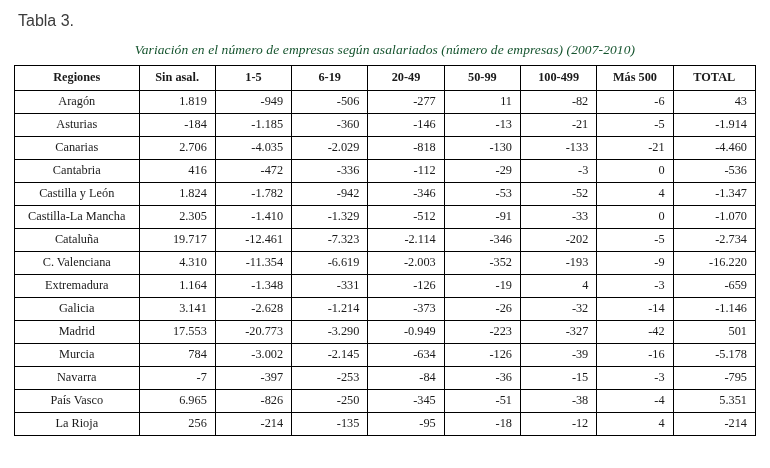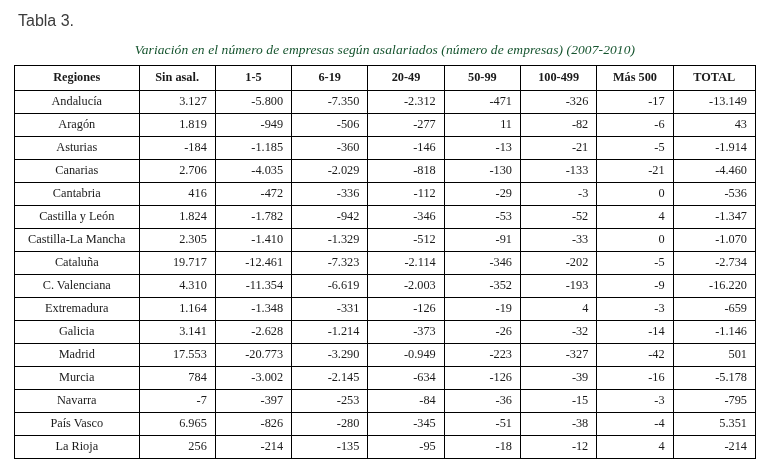--- a/index.html
+++ b/index.html
@@ -95,31 +95,20 @@
           <th>6-19</th>
           <th>20-49</th>
           <th>50-99</th>
           <th>100-499</th>
           <th>Más 500</th>
           <th>TOTAL</th>
         </tr>
     </thead>
     <tbody>
         <tr>
-          <td class="region">Andalucía</td>
-          <td class="num">3.127</td>
-          <td class="num">-5.800</td>
-          <td class="num">-7.350</td>
-          <td class="num">-2.312</td>
-          <td class="num">-471</td>
-          <td class="num">-326</td>
-          <td class="num">-17</td>
-          <td class="num">-13.149</td>
-        </tr>
-        <tr>
           <td class="region">Aragón</td>
           <td class="num">1.819</td>
           <td class="num">-949</td>
           <td class="num">-506</td>
           <td class="num">-277</td>
           <td class="num">11</td>
           <td class="num">-82</td>
           <td class="num">-6</td>
           <td class="num">43</td>
         </tr>
@@ -252,21 +241,21 @@
           <td class="num">-84</td>
           <td class="num">-36</td>
           <td class="num">-15</td>
           <td class="num">-3</td>
           <td class="num">-795</td>
         </tr>
         <tr>
           <td class="region">País Vasco</td>
           <td class="num">6.965</td>
           <td class="num">-826</td>
-          <td class="num">-280</td>
+          <td class="num">-250</td>
           <td class="num">-345</td>
           <td class="num">-51</td>
           <td class="num">-38</td>
           <td class="num">-4</td>
           <td class="num">5.351</td>
         </tr>
         <tr>
           <td class="region">La Rioja</td>
           <td class="num">256</td>
           <td class="num">-214</td>

